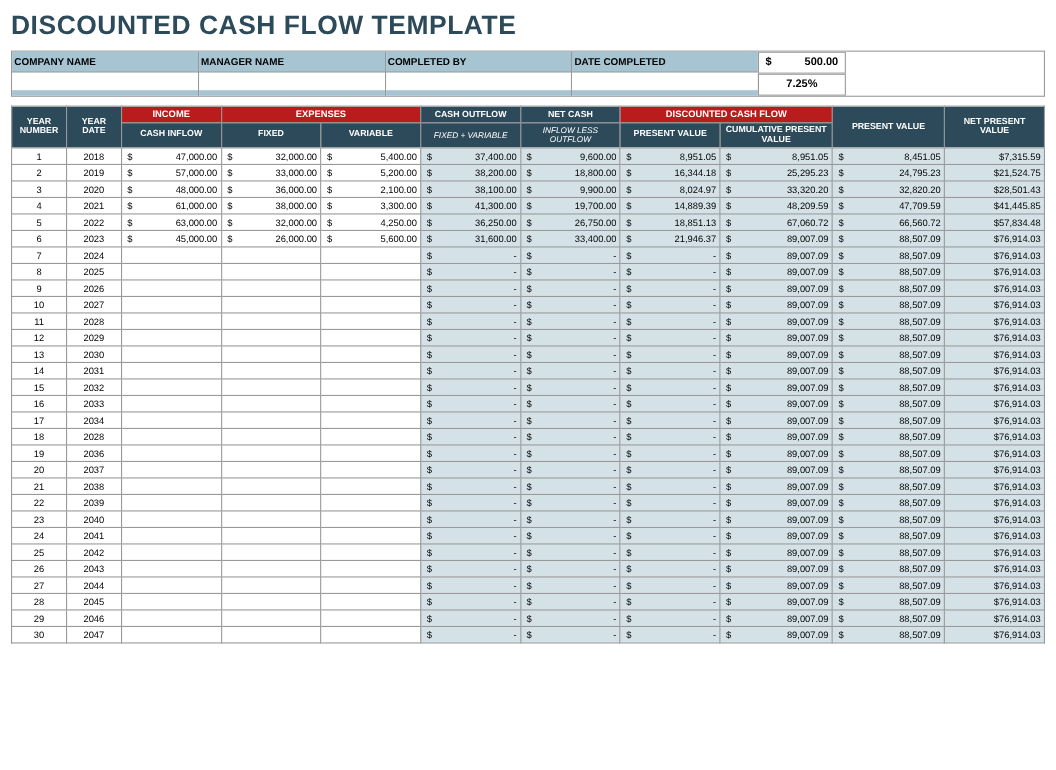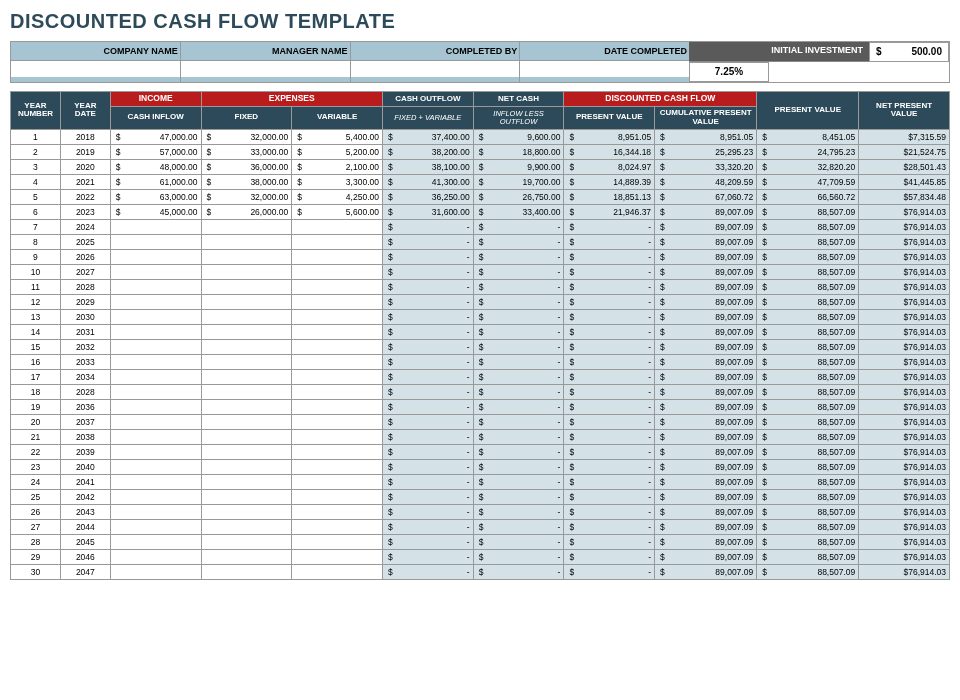--- a/index.html
+++ b/index.html
@@ -5,42 +5,42 @@
   * { box-sizing: border-box; }
   body {
     margin: 0;
     padding: 10px;
     font-family: Arial, sans-serif;
     font-size: 10px;
     background: #fff;
     color: #000;
   }
   .title {
-    font-size: 20px;
+    font-size: 24px;
     font-weight: bold;
     color: #2d4a5a;
     margin-bottom: 8px;
     letter-spacing: 0.5px;
   }
   .top-section {
     display: flex;
     border: 1px solid #999;
   }
   .top-left {
     flex: 1;
     display: flex;
   }
   .top-label-cell {
     flex: 1;
     background: #a7c4d2;
     border-right: 1px solid #999;
   }
   .top-label-cell:last-child { border-right: none; }
   .label-row {
-    text-align: right;
+    text-align: left;
     font-weight: bold;
     font-size: 9px;
     padding: 4px 2px;
     border-bottom: 1px solid #999;
   }
   .value-row {
     height: 16px;
     background: #fff;
   }
   .top-right {
@@ -142,21 +142,20 @@
       <div class="label-row">COMPLETED BY</div>
       <div class="value-row"></div>
     </div>
     <div class="top-label-cell">
       <div class="label-row">DATE COMPLETED</div>
       <div class="value-row"></div>
     </div>
   </div>
   <div class="top-right">
     <div class="tr-row">
-      <div class="tr-label">INITIAL INVESTMENT</div>
       <div class="tr-value">
         <span class="dollar">$</span>
           <span>500.00</span>
       </div>
     </div>
     <div class="tr-row">
       <div class="tr-value" style="justify-content:center;">
         <span>7.25%</span>
       </div>
     </div>

